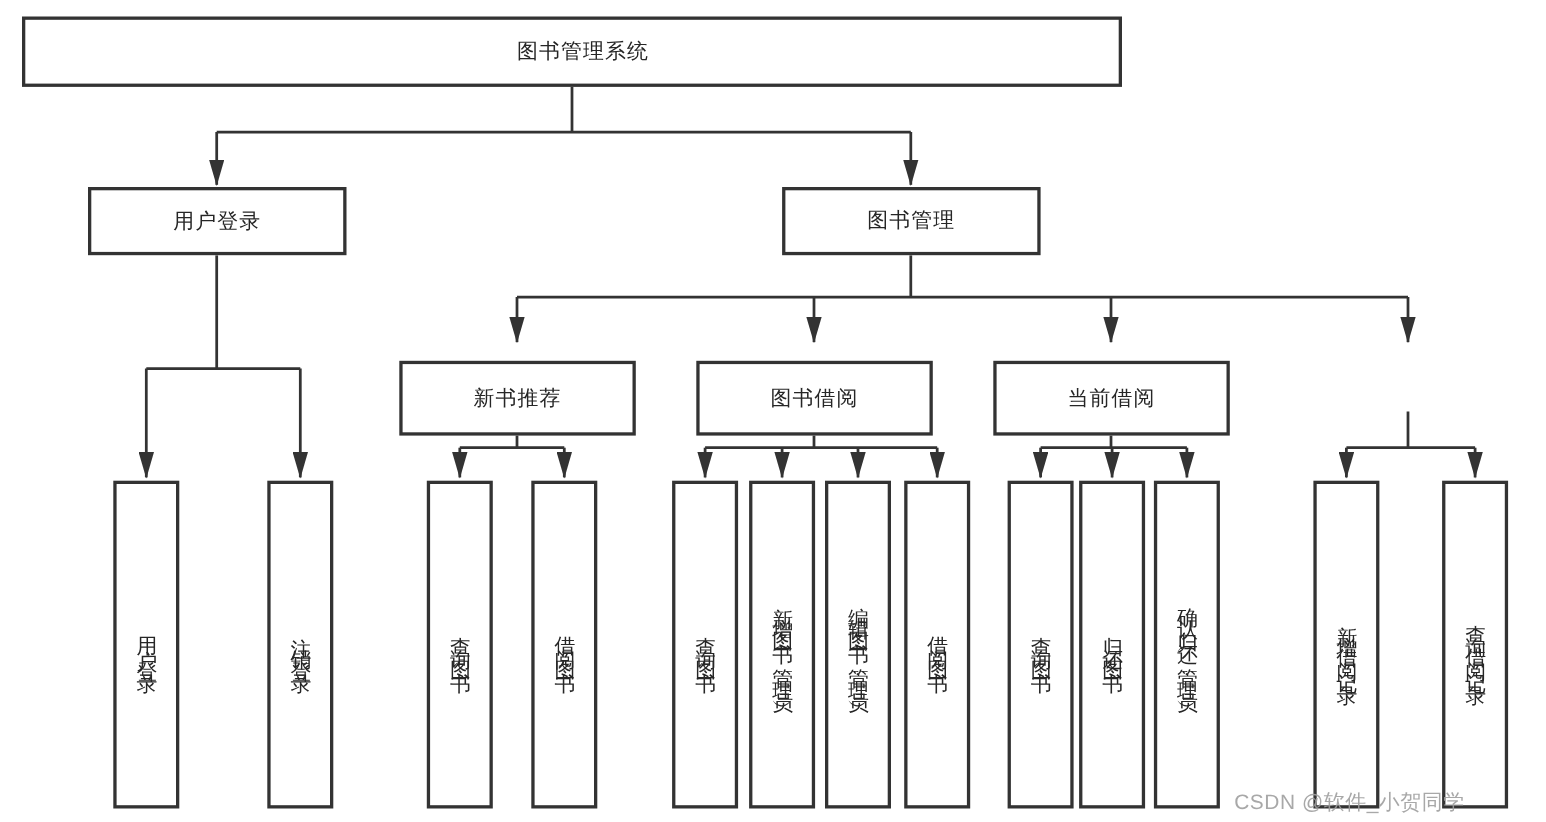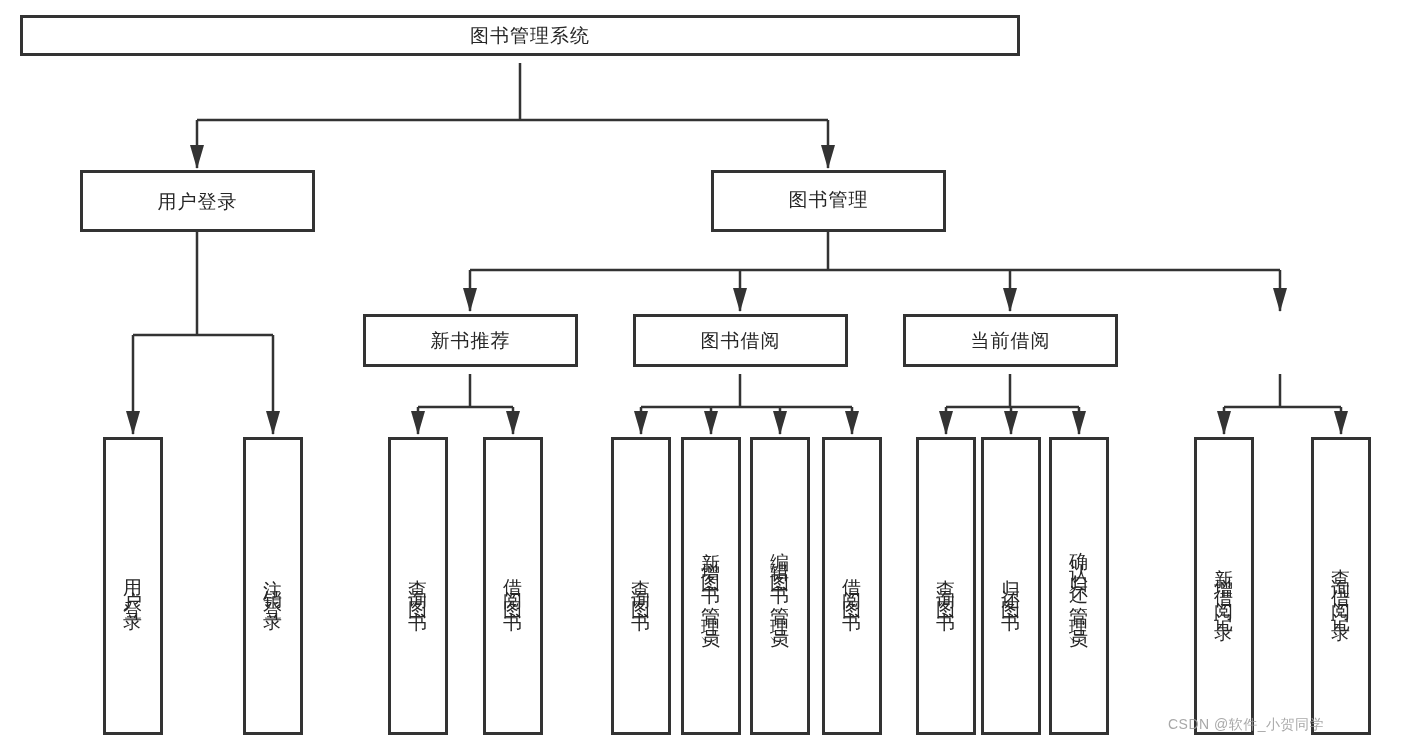--- a/index.html
+++ b/index.html
@@ -29,27 +29,27 @@
     border: 3px solid #333333;
     color: #262626;
     display: flex;
     align-items: center;
     justify-content: center;
     font-size: 19px;
     letter-spacing: 1px;
     z-index: 2;
     line-height: 1;
   }
-  .box-root   { left: 20px;  top: 15px;  width: 1000px; height: 41px; padding-left: 20px; }
+  .box-root   { left: 20px;  top: 15px;  width: 1000px; height: 64px; padding-left: 20px; }
 
   .box-l2     { top: 170px; width: 235px; height: 62px; }
   .box-l2.n1  { left: 80px; }
   .box-l2.n2  { left: 711px; font-family: Liberation Mono, monospace; }
 
-  .box-l3     { top: 314px; width: 215px; height: 53px; }
+  .box-l3     { top: 328px; width: 215px; height: 68px; }
   .box-l3.g1  { left: 363px; }
   .box-l3.g2  { left: 633px; }
   .box-l3.g3  { left: 903px; }
   .box-l3.g4  { left: 1173px; }
 
   .box-leaf   { top: 437px; width: 60px; height: 298px; }
   .box-leaf .vtext {
     writing-mode: vertical-rl;
     text-orientation: mixed;
     letter-spacing: 11px;
@@ -66,23 +66,23 @@
   .leaf-c3 { left: 750px; }
   .leaf-c4 { left: 822px; }
   .leaf-d1 { left: 916px; }
   .leaf-d2 { left: 981px; }
   .leaf-d3 { left: 1049px; }
   .leaf-e1 { left: 1194px; }
   .leaf-e2 { left: 1311px; }
 
   .watermark {
     position: absolute;
-    left: 1168px;
+    left: 1122px;
     top: 716px;
-    font-size: 14px;
+    font-size: 19px;
     color: rgba(158, 158, 158, 0.9);
     white-space: nowrap;
     z-index: 5;
     letter-spacing: 0.5px;
   }
 </style>
 </head>
 <body>
 
 <div class="canvas">

